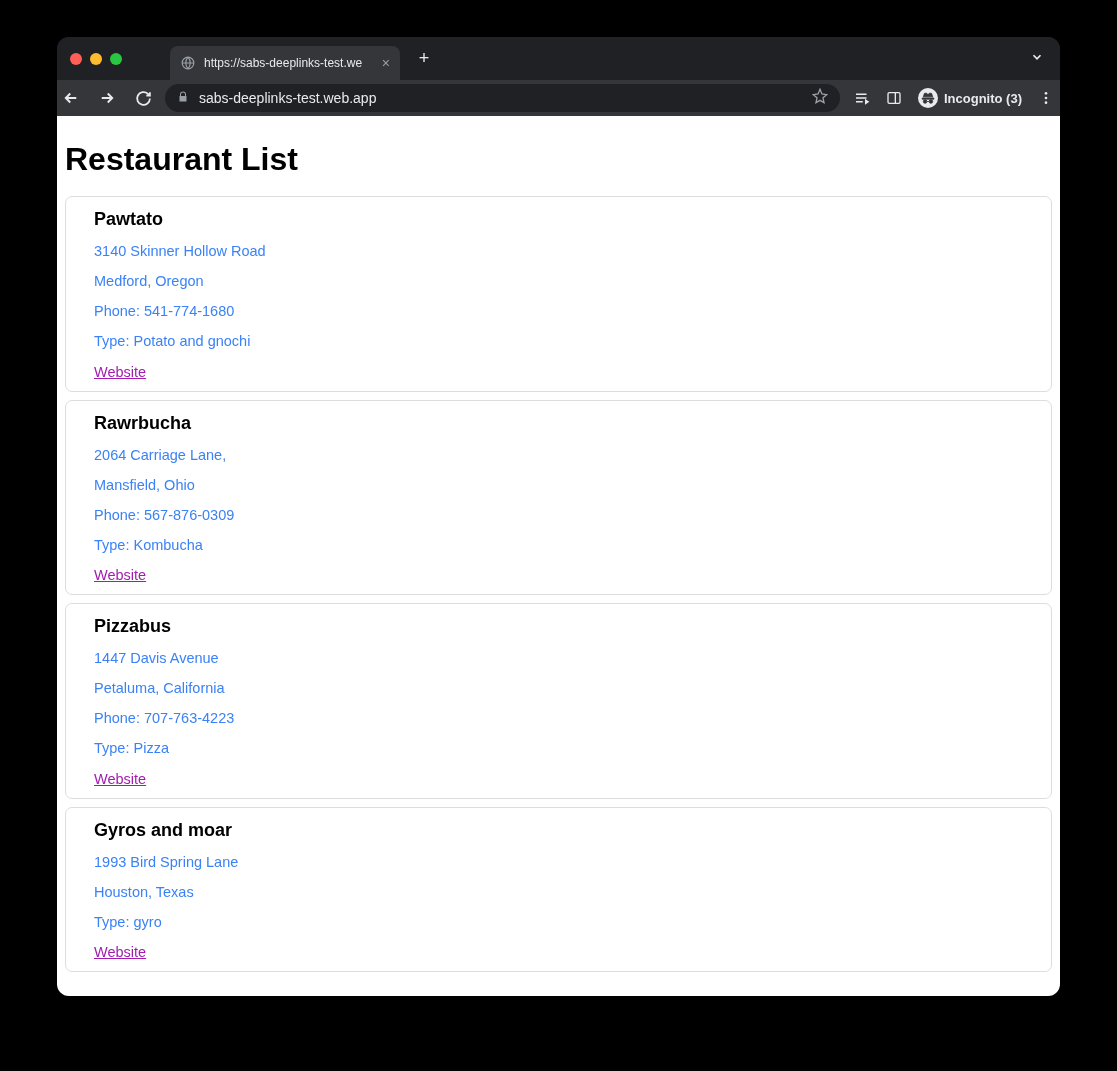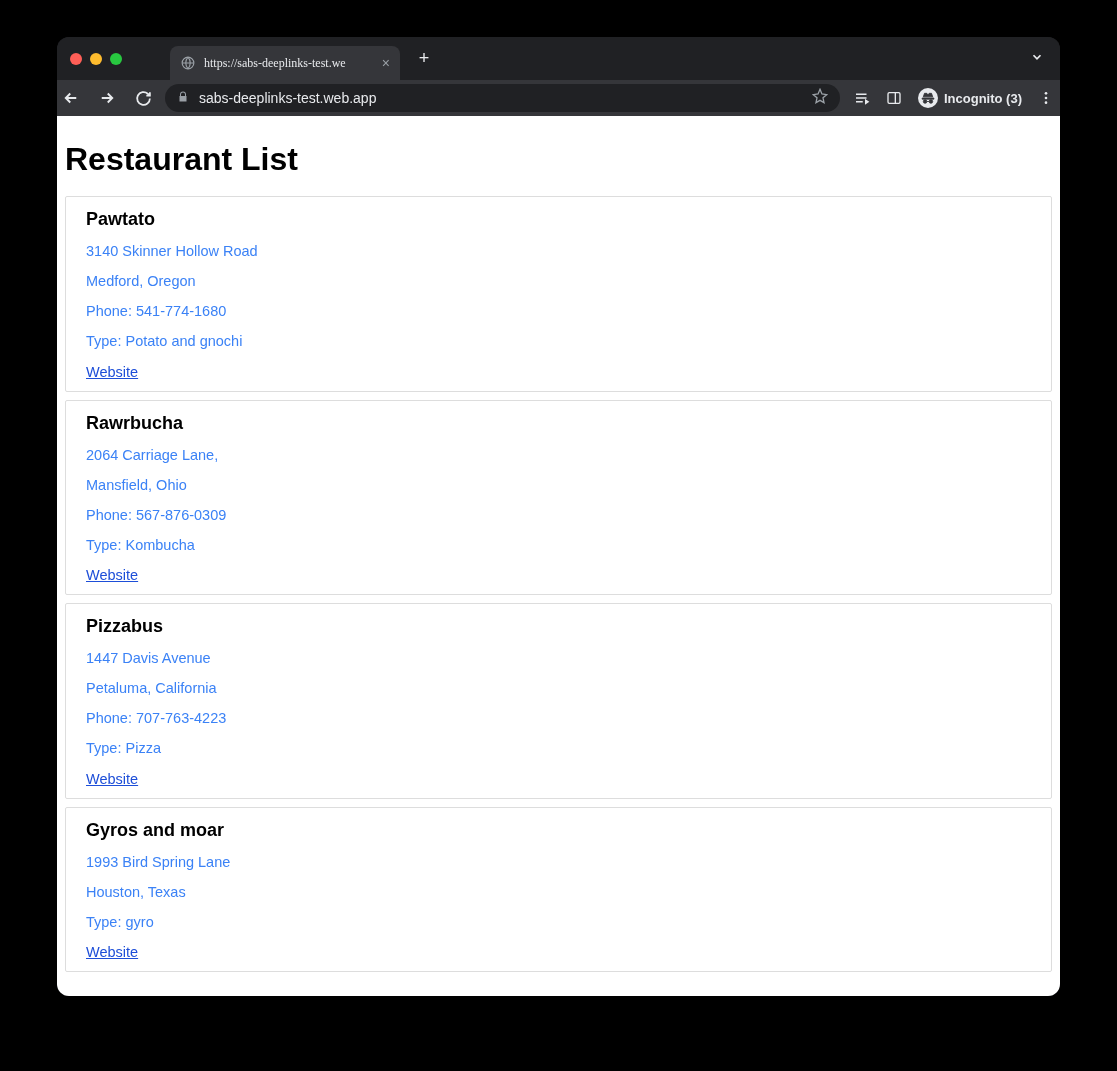--- a/index.html
+++ b/index.html
@@ -56,21 +56,20 @@
       display:flex; align-items:center; justify-content:center;
       color:#9aa0a6; flex-shrink:0;
     }
     .tab .title {
       color: #e8eaed;
       font-size: 12px;
       white-space: nowrap;
       overflow: hidden;
       text-overflow: clip;
       flex: 1;
-      font-family: Liberation Serif, serif;
     }
     .tab .close { color:#9aa0a6; font-size:14px; cursor:pointer; flex-shrink:0;}
     .newtab {
       color:#e8eaed;
       width: 28px; height:28px;
       display:flex;align-items:center;justify-content:center;
       margin-left: 10px;
       font-size: 18px;
       cursor: pointer;
       align-self:center;
@@ -136,38 +135,38 @@
     .page::-webkit-scrollbar-track { background:#fff; border-left:1px solid #f0f0f0;}
     .page::-webkit-scrollbar-thumb { background:#c1c1c1; border:3px solid #fff; border-radius:10px;}
     h1.page-title {
       font-size: 32px;
       font-weight: 700;
       margin: 21px 0 18px 0;
       color:#000;
     }
     .card {
       border: 1px solid #ddd;
-      border-radius: 2px;
-      padding: 12px 12px 10px 20px;
+      border-radius: 7px;
+      padding: 12px 12px 10px 28px;
       margin-bottom: 8px;
     }
     .card h2 {
       font-size: 18px;
       font-weight: 700;
       margin-bottom: 12px;
       color:#000;
     }
     .card p {
       font-size: 14.5px;
       color:#3b82f6;
       margin-bottom: 12px;
       line-height: 1.25;
     }
     .card a.website {
-      color: #1d4ed8;
+      color: #a21caf;
       text-decoration: underline;
       font-size: 14.5px;
     }
   </style>
 </head>
 <body>
 
 <div class="window">
   <div class="tabbar">
     <div class="traffic">

